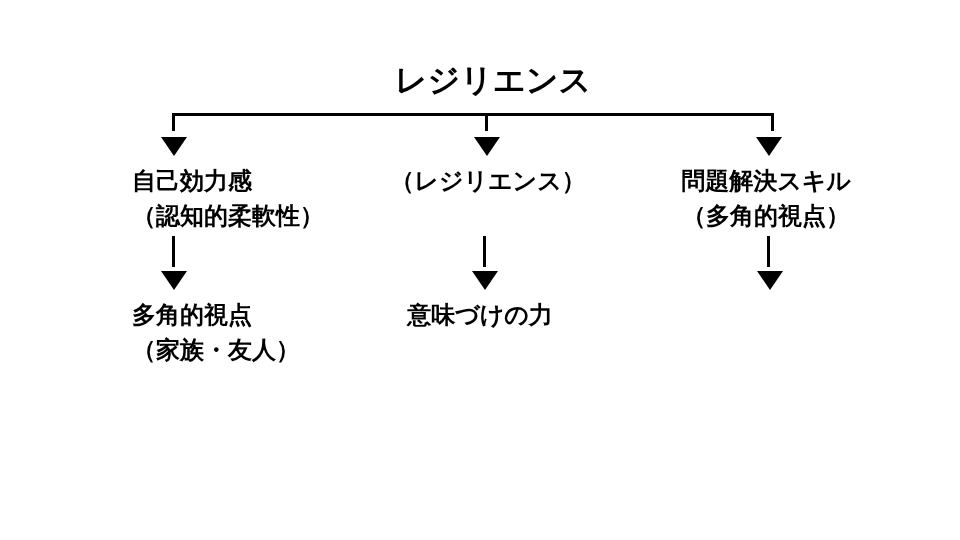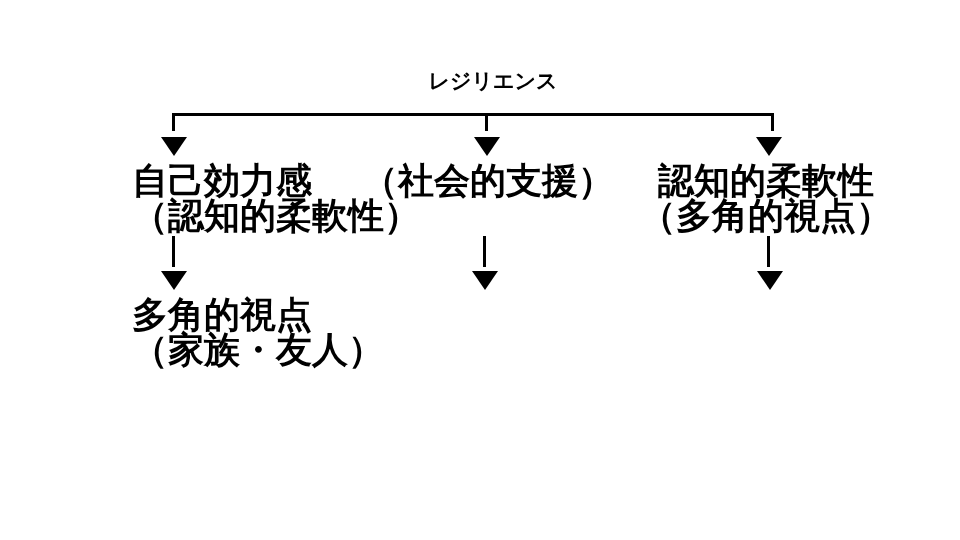--- a/index.html
+++ b/index.html
@@ -14,21 +14,21 @@
     background: #ffffff;
     overflow: hidden;
     font-family: "Liberation Sans", sans-serif;
     color: #000000;
   }
   .title {
     position: absolute;
     top: 63px;
     left: 493px;
     transform: translateX(-50%);
-    font-size: 21px;
+    font-size: 32px;
     font-weight: bold;
     line-height: 35px;
     white-space: nowrap;
     text-align: center;
   }
   .hline {
     position: absolute;
     height: 3px;
     background: #000000;
   }
@@ -40,21 +40,21 @@
   .arrowhead {
     position: absolute;
     width: 0;
     height: 0;
     border-left: 13px solid transparent;
     border-right: 13px solid transparent;
     border-top: 19px solid #000000;
   }
   .node {
     position: absolute;
-    font-size: 36px;
+    font-size: 24px;
     font-weight: bold;
     line-height: 35px;
     white-space: nowrap;
   }
   .node.centered {
     transform: translateX(-50%);
     text-align: center;
   }
   .node.left-aligned {
     text-align: left;
@@ -74,37 +74,38 @@
 
   <div class="arrowhead" style="left:161px; top:137px;"></div>
   <div class="arrowhead" style="left:474px; top:137px;"></div>
   <div class="arrowhead" style="left:756px; top:137px;"></div>
 
   <div class="node left-aligned" style="left:132px; top:163px;">
     <div>自己効力感</div>
     <div>（認知的柔軟性）</div>
   </div>
   <div class="node centered" style="left:488px; top:163px;">
-    <div>（社会的支援）</div>
+    <div>（レジリエンス）</div>
   </div>
   <div class="node centered" style="left:766px; top:163px;">
-    <div>認知的柔軟性</div>
+    <div>問題解決スキル</div>
     <div>（多角的視点）</div>
   </div>
 
   <div class="vline" style="left:172px; top:236px; height:31px;"></div>
   <div class="vline" style="left:483px; top:236px; height:31px;"></div>
   <div class="vline" style="left:767px; top:236px; height:31px;"></div>
 
   <div class="arrowhead" style="left:161px; top:271px;"></div>
   <div class="arrowhead" style="left:472px; top:271px;"></div>
   <div class="arrowhead" style="left:757px; top:271px;"></div>
 
   <div class="node left-aligned" style="left:132px; top:297px;">
     <div>多角的視点</div>
     <div>（家族・友人）</div>
   </div>
   <div class="node centered" style="left:480px; top:297px;">
+    <div>意味づけの力</div>
   </div>
   <div class="node centered" style="left:788px; top:297px;">
   </div>
 
 </div>
 
 </body></html>

